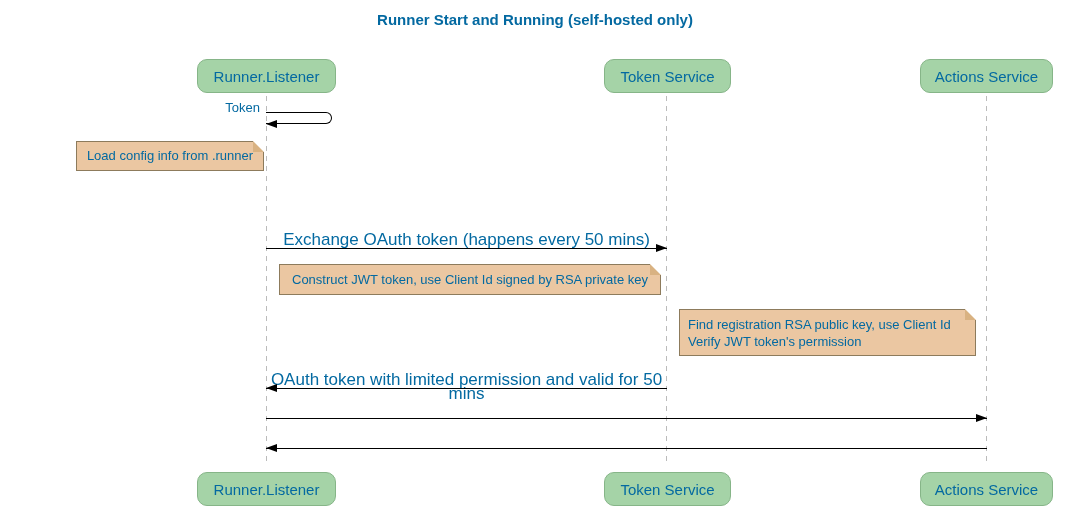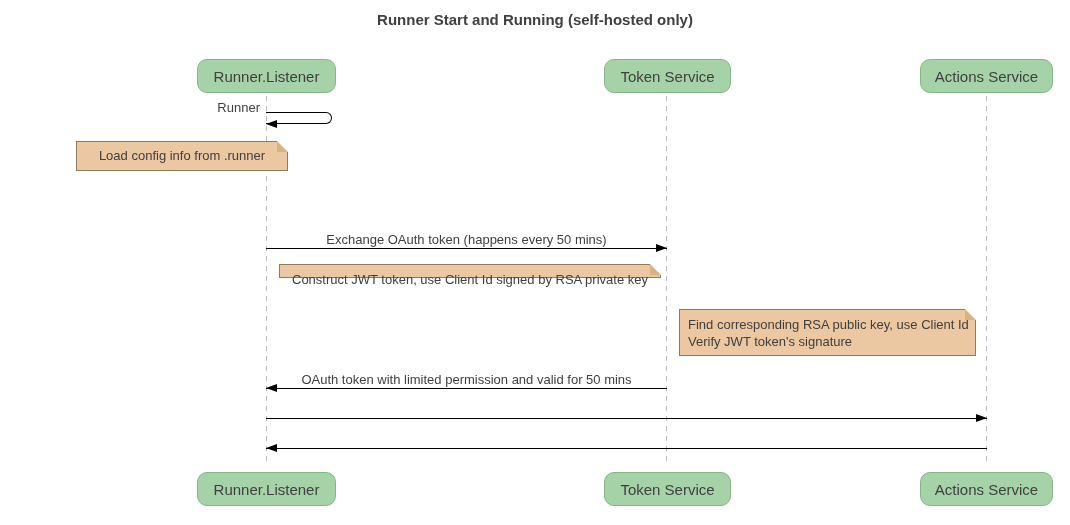--- a/index.html
+++ b/index.html
@@ -1,18 +1,18 @@
 <!DOCTYPE html>
 <html><head>
 <meta charset="utf-8">
 <style>
   html,body{margin:0;padding:0;background:#ffffff;}
   #canvas{
     position:relative;width:1070px;height:525px;background:#ffffff;
-    font-family:"Liberation Sans", sans-serif;color:#404040;overflow:hidden;
+    font-family:"Liberation Sans", sans-serif;color:#0369a1;overflow:hidden;
   }
   
   .title{position:absolute;top:11px;left:0;width:1070px;text-align:center;
     font-size:15px;font-weight:bold;}
   
   .lifeline{position:absolute;top:86px;height:379px;width:1px;
     background:repeating-linear-gradient(to bottom,#bbbbbb 0 5px,transparent 5px 10px);}
   #life-runner{left:266px;}
   #life-token{left:666px;}
   #life-actions{left:986px;}
@@ -26,27 +26,27 @@
   #p-runner-bot   {left:197px;top:465px;width:139px;}
   #p-token-bot    {left:604px;top:465px;width:127px;}
   #p-actions-bot  {left:920px;top:465px;width:133px;}
   
   .note{position:absolute;background:#ebc7a2;border:1px solid #8d7b5c;
     box-sizing:border-box;font-size:13px;}
   .note::before{content:"";position:absolute;top:-1px;right:-1px;width:0;height:0;
     border-style:solid;border-width:0 11px 11px 0;
     border-color:#ffffff #ffffff #d9b282 #d9b282;}
   .note-center{text-align:center;}
-  #note-config      {left:76px;top:141px;width:212px;height:30px;line-height:28px;}
+  #note-config      {left:76px;top:141px;width:188px;height:30px;line-height:28px;}
   #note-credentials {left:10px;top:188px;width:246px;height:30px;line-height:28px;}
-  #note-jwt         {left:279px;top:264px;width:382px;height:14px;line-height:29px;}
+  #note-jwt         {left:279px;top:264px;width:382px;height:31px;line-height:29px;}
   #note-rsa         {left:679px;top:309px;width:297px;height:47px;padding:6px 0 0 8px;line-height:17px;}
   
   .msg-line{position:absolute;height:1px;background:#000;}
-  .msg-label{position:absolute;font-size:13px;line-height:14px;text-align:center;}
+  .msg-label{position:absolute;font-size:17px;line-height:14px;text-align:center;}
   .arrow-right{position:absolute;width:0;height:0;
     border-top:4.5px solid transparent;border-bottom:4.5px solid transparent;
     border-left:11px solid #000;}
   .arrow-left{position:absolute;width:0;height:0;
     border-top:4.5px solid transparent;border-bottom:4.5px solid transparent;
     border-right:11px solid #000;}
   
   #self-loop{position:absolute;left:266px;top:112px;width:66px;height:12px;
     border-top:1px solid #000;border-right:1px solid #000;border-bottom:1px solid #000;
     border-radius:0 9px 9px 0;box-sizing:border-box;}
@@ -80,29 +80,29 @@
   <div class="lifeline" id="life-token"></div>
   <div class="lifeline" id="life-actions"></div>
 
   <div class="participant" id="p-runner-top">Runner.Listener</div>
   <div class="participant" id="p-token-top">Token Service</div>
   <div class="participant" id="p-actions-top">Actions Service</div>
   <div class="participant" id="p-runner-bot">Runner.Listener</div>
   <div class="participant" id="p-token-bot">Token Service</div>
   <div class="participant" id="p-actions-bot">Actions Service</div>
 
-  <div id="self-label">Runner</div>
+  <div id="self-label">Token</div>
   <div id="self-loop"></div>
   <div id="self-arrow" class="arrow-left"></div>
 
   <div class="note note-center" id="note-config">Load config info from .runner</div>
   <div class="note note-center" id="note-jwt">Construct JWT token, use Client Id signed by RSA private key</div>
   <div class="note" id="note-rsa">
-    <div>Find corresponding RSA public key, use Client Id</div>
-    <div>Verify JWT token's signature</div>
+    <div>Find registration RSA public key, use Client Id</div>
+    <div>Verify JWT token's permission</div>
   </div>
 
   <div class="msg-label" id="m1-label">Exchange OAuth token (happens every 50 mins)</div>
   <div class="msg-line" id="m1-line"></div>
   <div class="arrow-right" id="m1-arrow"></div>
 
   <div class="msg-label" id="m2-label">OAuth token with limited permission and valid for 50 mins</div>
   <div class="msg-line" id="m2-line"></div>
   <div class="arrow-left" id="m2-arrow"></div>
 

